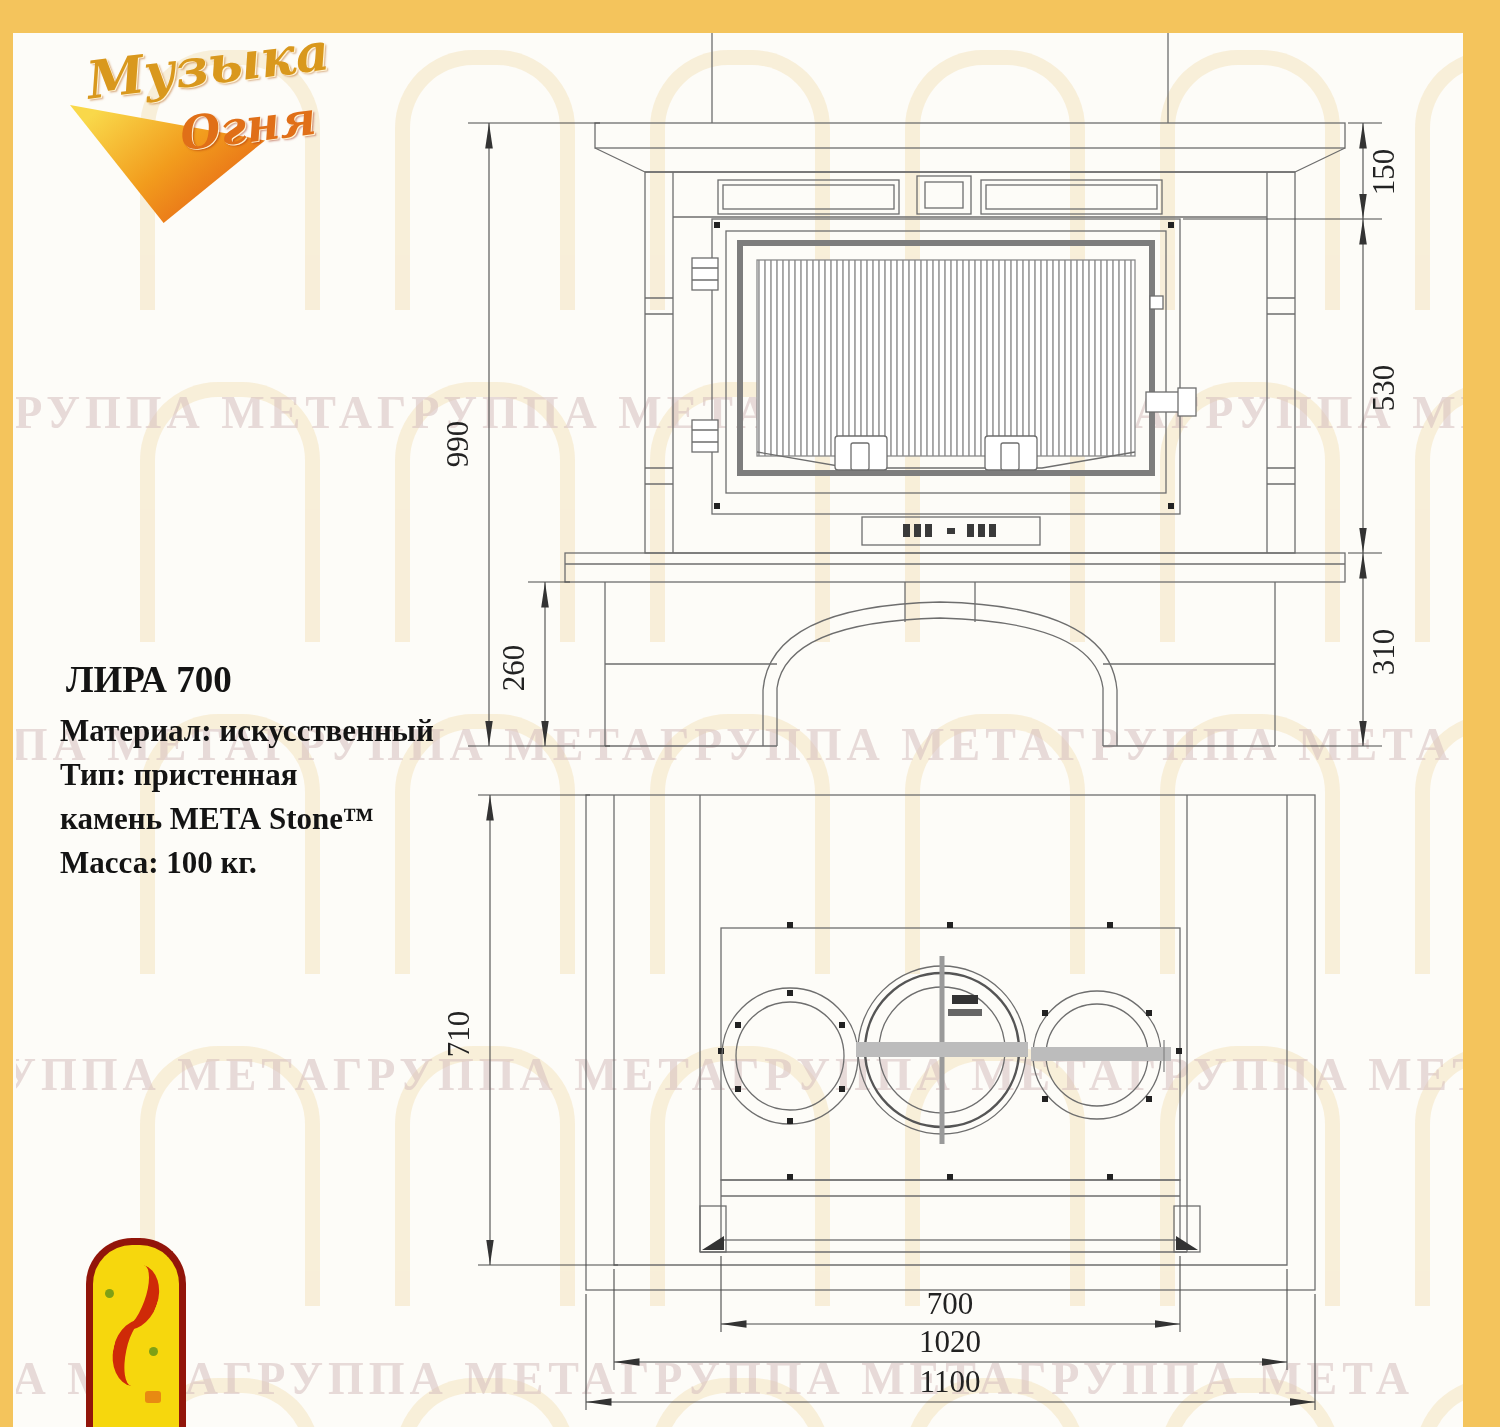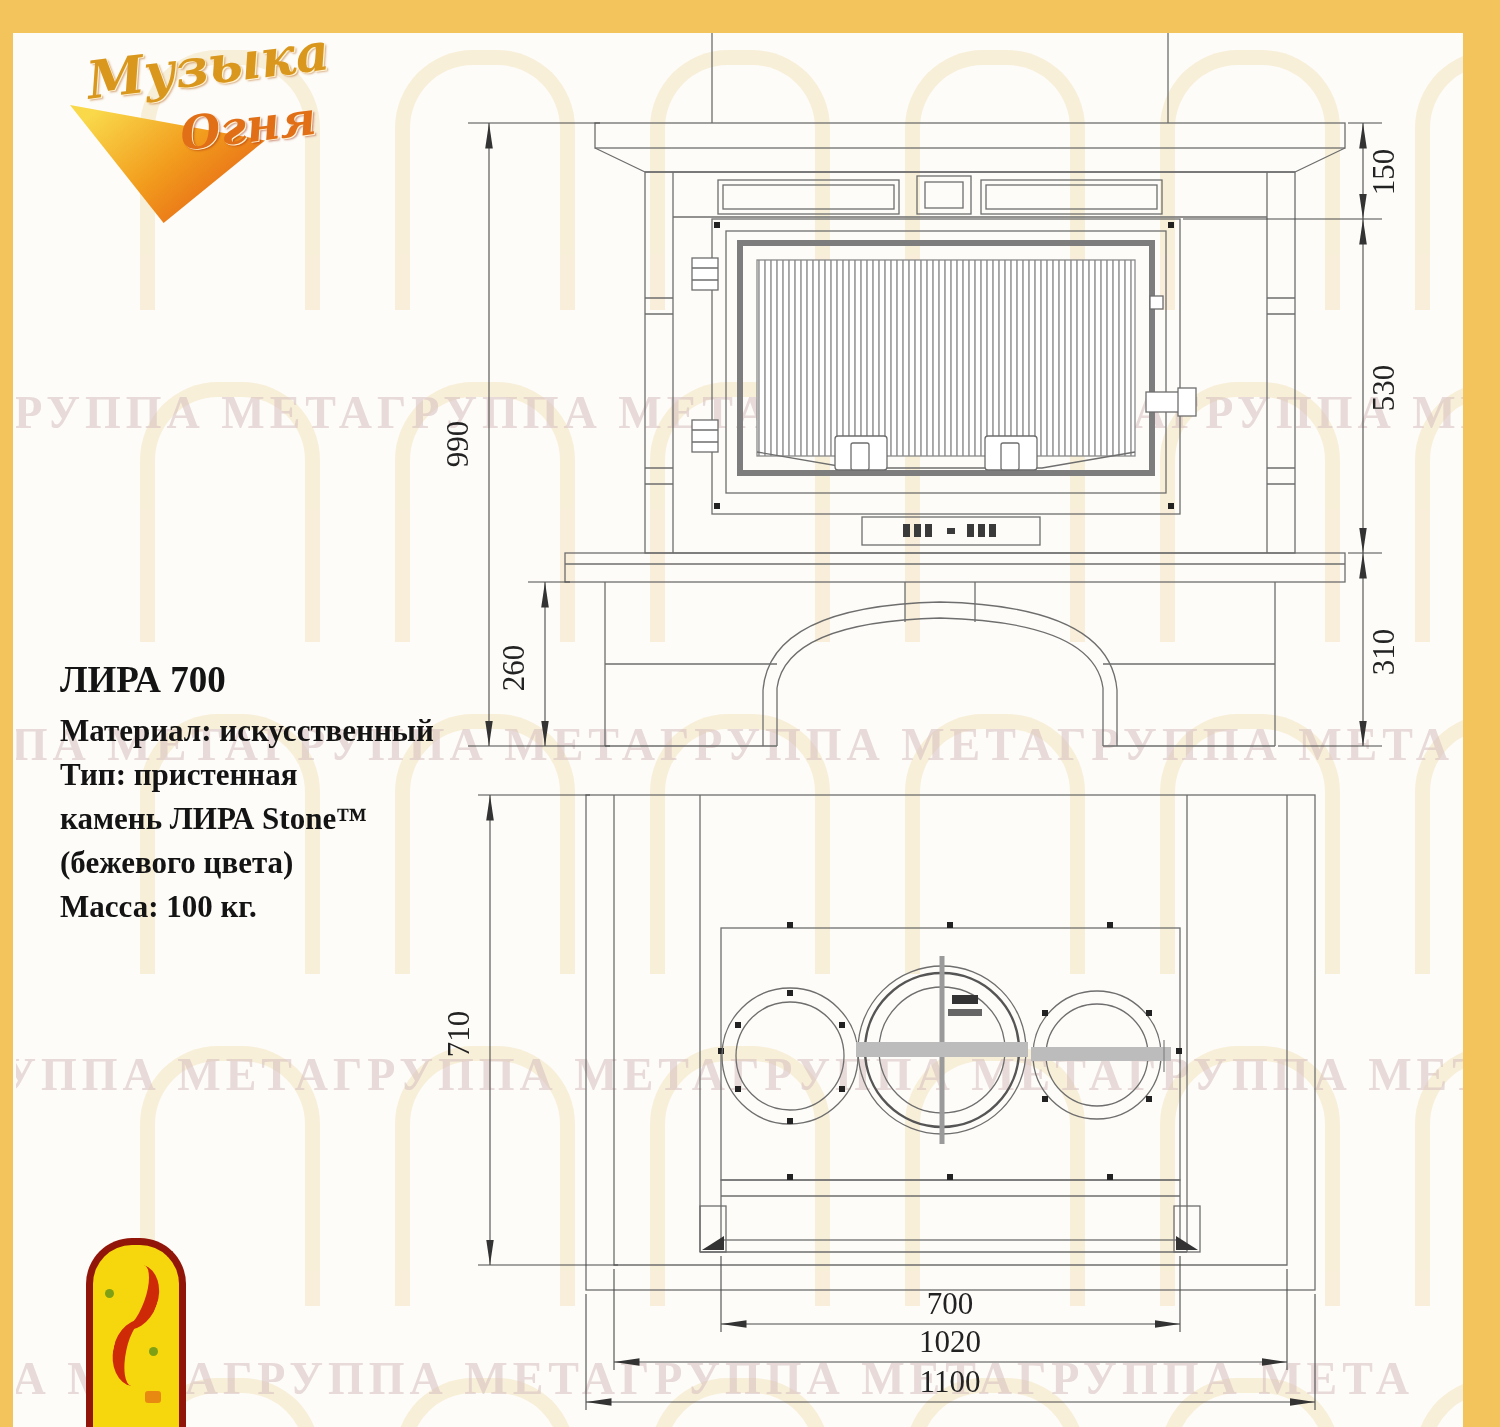--- a/index.html
+++ b/index.html
@@ -36,21 +36,21 @@
     position:absolute;left:18px;top:72px;width:195px;height:118px;
     background:linear-gradient(140deg,#f9d84a 10%,#f29c1d 50%,#e35814 95%);
     clip-path:polygon(0 0,100% 30%,48% 100%);
   }
   .logo-t1{position:absolute;left:34px;top:2px;font:italic bold 52px "DejaVu Serif",serif;
     color:#d9981d;transform:rotate(-7deg);text-shadow:1px 1px 0 #fff3d4,2px 2px 2px rgba(180,90,10,.5);}
   .logo-t2{position:absolute;left:128px;top:66px;font:italic bold 46px "DejaVu Serif",serif;
     color:#e06f18;transform:rotate(-7deg);text-shadow:1px 1px 0 #fff3d4,2px 2px 2px rgba(160,40,10,.5);}
   
   .specs{position:absolute;left:60px;top:658px;width:440px;z-index:20;color:#141414;}
-  .specs .title{font:bold 37px "Liberation Serif",serif;margin-bottom:8px;}
+  .specs .title{font:bold 37px "Liberation Serif",serif;margin-bottom:8px;margin-left:6px;}
   .specs .line{font:bold 31px "Liberation Serif",serif;line-height:44px;}
   
   .miniarch{
     position:absolute;left:86px;top:1238px;width:86px;height:200px;z-index:20;
     background:#f6d70d;border:7px solid #92150a;border-bottom:none;border-radius:46px 46px 0 0;
   }
   .mini-flame{position:absolute;border-radius:50%;}
   .mf-a{left:14px;top:18px;width:38px;height:68px;border-right:13px solid #cf2a08;transform:rotate(20deg);}
   .mf-b{left:20px;top:74px;width:38px;height:68px;border-left:13px solid #cf2a08;transform:rotate(12deg);}
   .mini-dot{position:absolute;border-radius:50%;}
@@ -278,22 +278,21 @@
   <div class="logo">
     <div class="logo-tri"></div>
     <div class="logo-t1">Музыка</div>
     <div class="logo-t2">Огня</div>
   </div>
 
   <div class="specs">
     <div class="title">ЛИРА 700</div>
     <div class="line">Материал: искусственный</div>
     <div class="line">Тип: пристенная</div>
-    <div class="line">камень ЛИРА Stone™</div>
-    <div class="line">(бежевого  цвета)</div>
+    <div class="line">камень МЕТА Stone™</div>
     <div class="line">Масса: 100 кг.</div>
   </div>
 
   <div class="miniarch">
     <div class="mini-flame mf-a"></div>
     <div class="mini-flame mf-b"></div>
     <div class="mini-dot md-g1"></div>
     <div class="mini-dot md-g2"></div>
     <div class="mini-dot md-o1"></div>
   </div>

